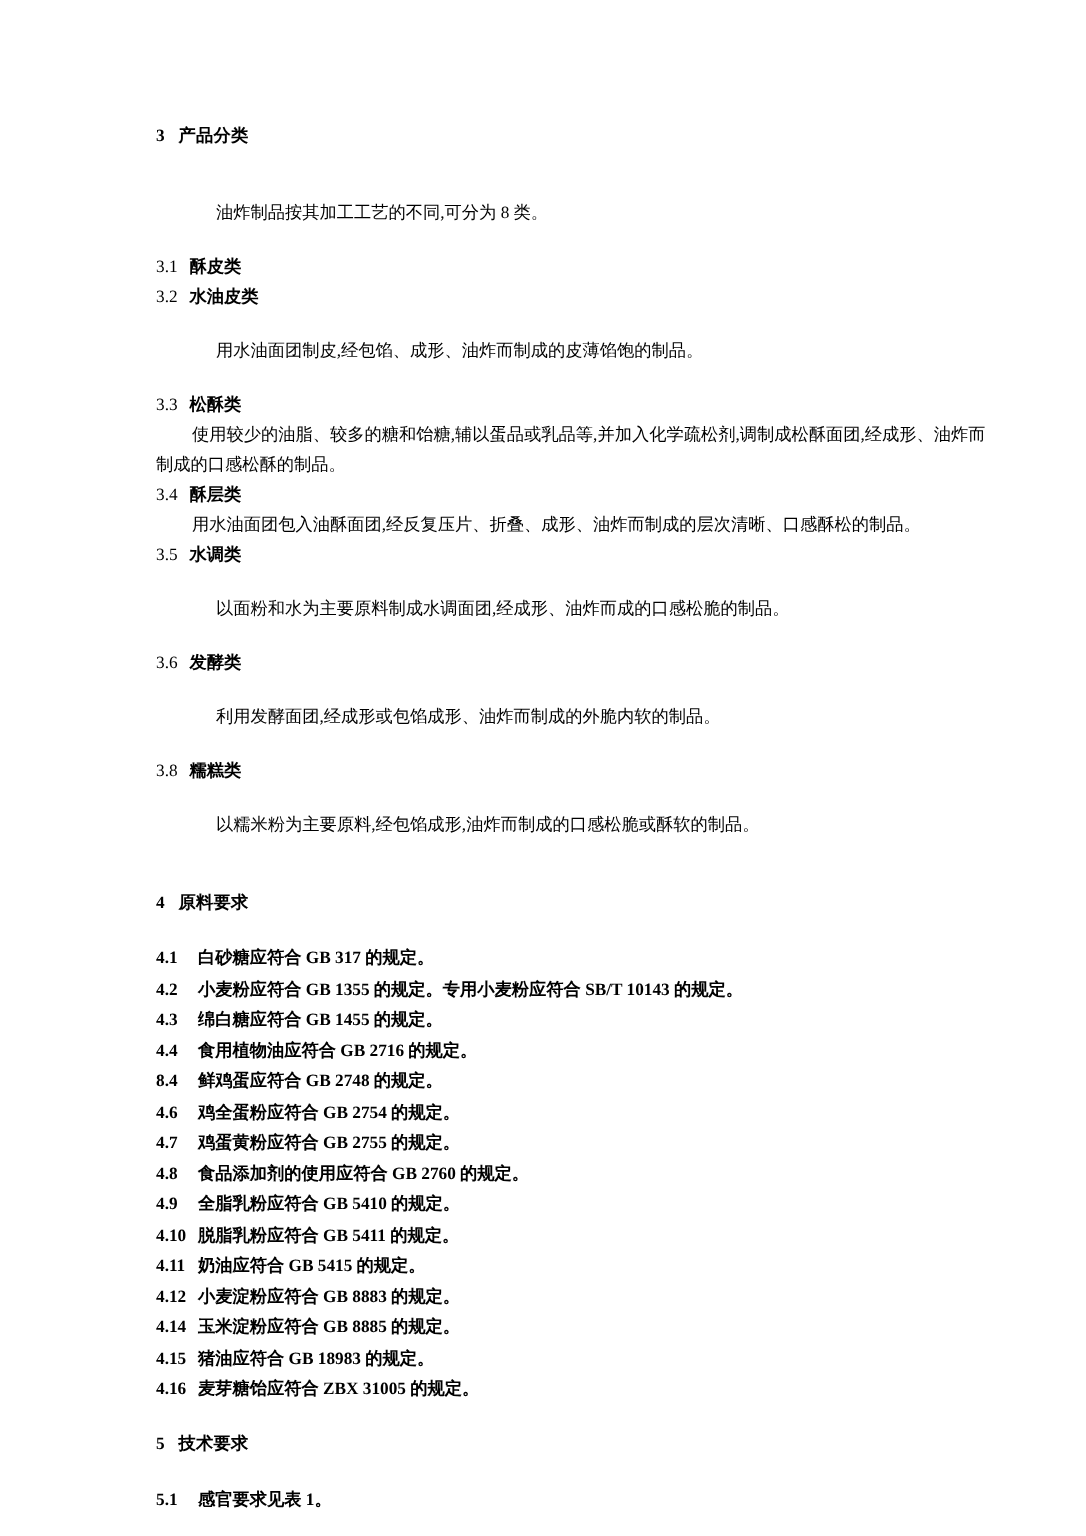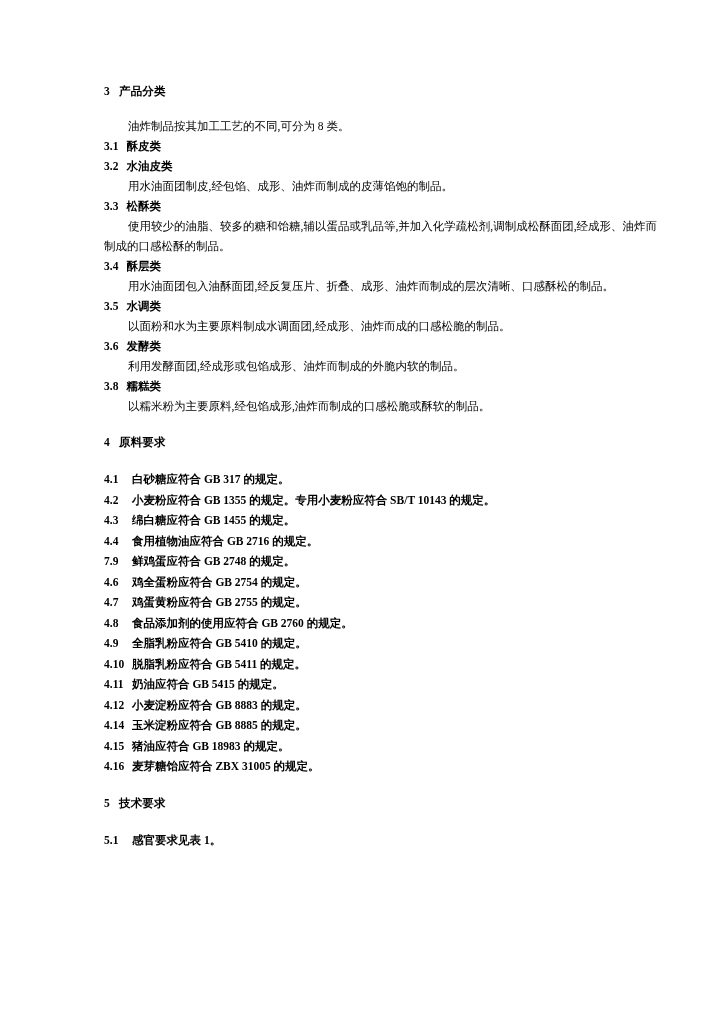--- a/index.html
+++ b/index.html
@@ -33,40 +33,40 @@
     letter-spacing: 0.2px;
   }
   .section-head .num {
     margin-right: 9px;
   }
   .blank {
     height: 18px;
   }
   
   .body-para {
-    margin: 0;
+    margin: 16px;
     text-indent: 24px;
     font-size: 11.5px;
     line-height: 20px;
   }
   .body-para-wrap {
     margin: 0;
     text-indent: 24px;
     font-size: 11.5px;
     line-height: 20px;
   }
   
   .clause-head {
     margin: 0;
     font-size: 11.5px;
     line-height: 20px;
     font-weight: bold;
   }
   .clause-head .cnum {
-    font-weight: bold;
+    font-weight: normal;
     margin-right: 8px;
   }
   .clause-head .ctitle {
     font-weight: bold;
   }
   
   .req-line {
     margin: 0;
     font-size: 11.5px;
     line-height: 20.5px;
@@ -136,21 +136,21 @@
     <div class="section-head">
       <span class="num">4</span><span class="title">原料要求</span>
     </div>
 
     <div class="spacer-big"></div>
 
     <p class="req-line"><span class="rnum">4.1</span><span class="rtext">白砂糖应符合 GB 317 的规定。</span></p>
     <p class="req-line"><span class="rnum">4.2</span><span class="rtext">小麦粉应符合 GB 1355 的规定。专用小麦粉应符合 SB/T 10143 的规定。</span></p>
     <p class="req-line"><span class="rnum">4.3</span><span class="rtext">绵白糖应符合 GB 1455 的规定。</span></p>
     <p class="req-line"><span class="rnum">4.4</span><span class="rtext">食用植物油应符合 GB 2716 的规定。</span></p>
-    <p class="req-line"><span class="rnum">7.9</span><span class="rtext">鲜鸡蛋应符合 GB 2748 的规定。</span></p>
+    <p class="req-line"><span class="rnum">8.4</span><span class="rtext">鲜鸡蛋应符合 GB 2748 的规定。</span></p>
     <p class="req-line"><span class="rnum">4.6</span><span class="rtext">鸡全蛋粉应符合 GB 2754 的规定。</span></p>
     <p class="req-line"><span class="rnum">4.7</span><span class="rtext">鸡蛋黄粉应符合 GB 2755 的规定。</span></p>
     <p class="req-line"><span class="rnum">4.8</span><span class="rtext">食品添加剂的使用应符合 GB 2760 的规定。</span></p>
     <p class="req-line"><span class="rnum">4.9</span><span class="rtext">全脂乳粉应符合 GB 5410 的规定。</span></p>
     <p class="req-line"><span class="rnum">4.10</span><span class="rtext">脱脂乳粉应符合 GB 5411 的规定。</span></p>
     <p class="req-line"><span class="rnum">4.11</span><span class="rtext">奶油应符合 GB 5415 的规定。</span></p>
     <p class="req-line"><span class="rnum">4.12</span><span class="rtext">小麦淀粉应符合 GB 8883 的规定。</span></p>
     <p class="req-line"><span class="rnum">4.14</span><span class="rtext">玉米淀粉应符合 GB 8885 的规定。</span></p>
     <p class="req-line"><span class="rnum">4.15</span><span class="rtext">猪油应符合 GB 18983 的规定。</span></p>
     <p class="req-line"><span class="rnum">4.16</span><span class="rtext">麦芽糖饴应符合 ZBX 31005 的规定。</span></p>

